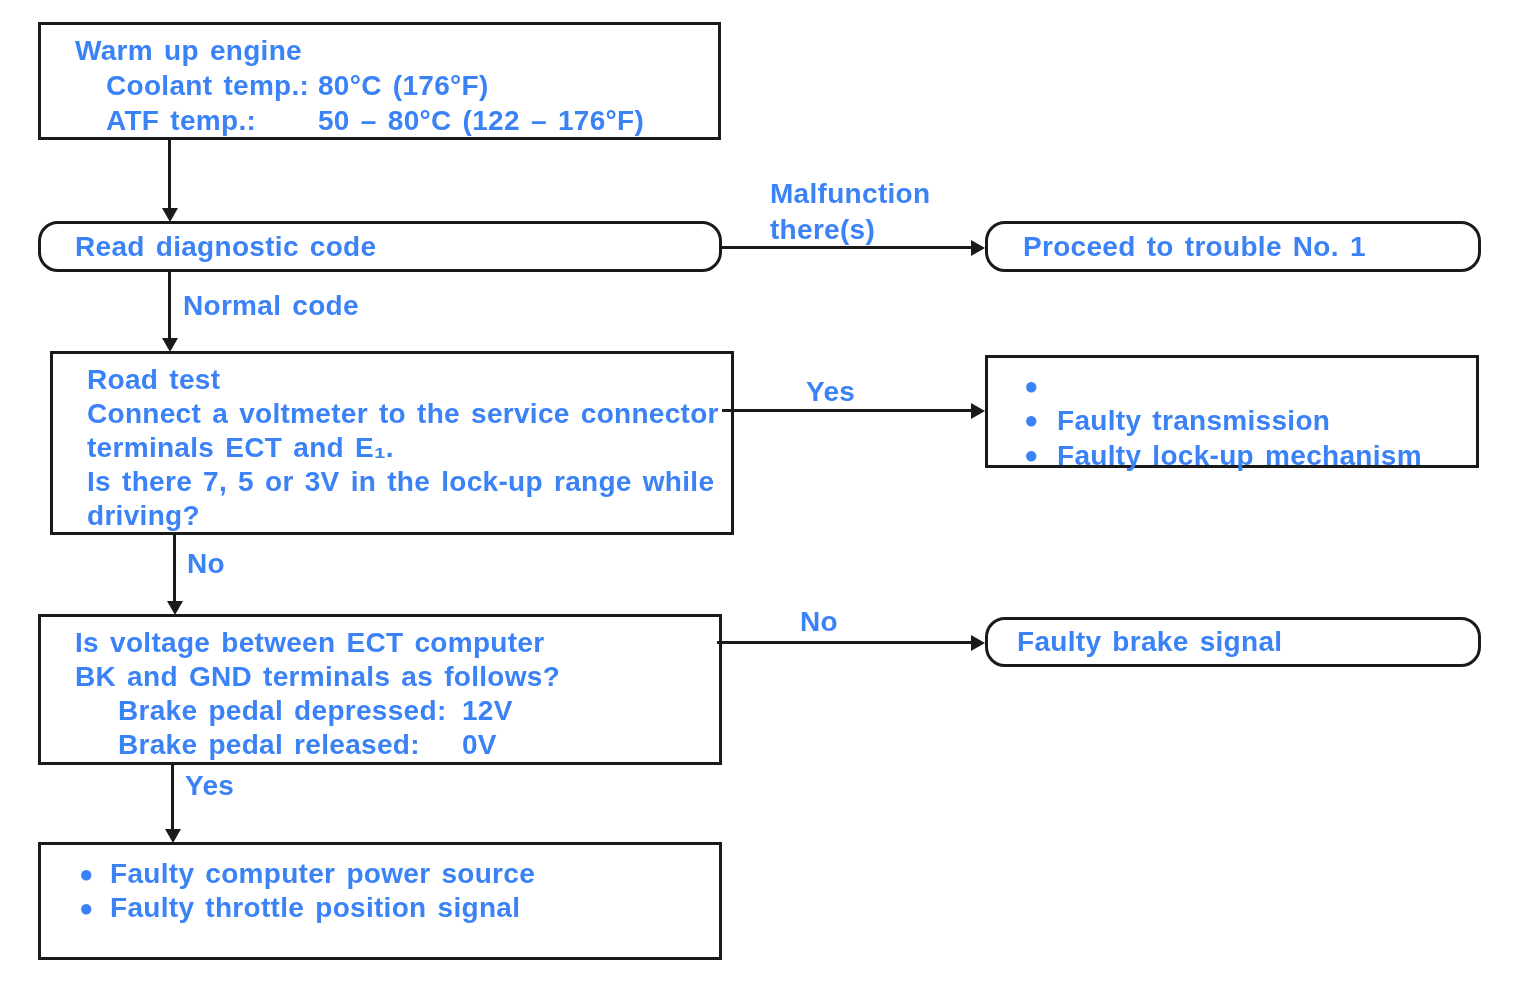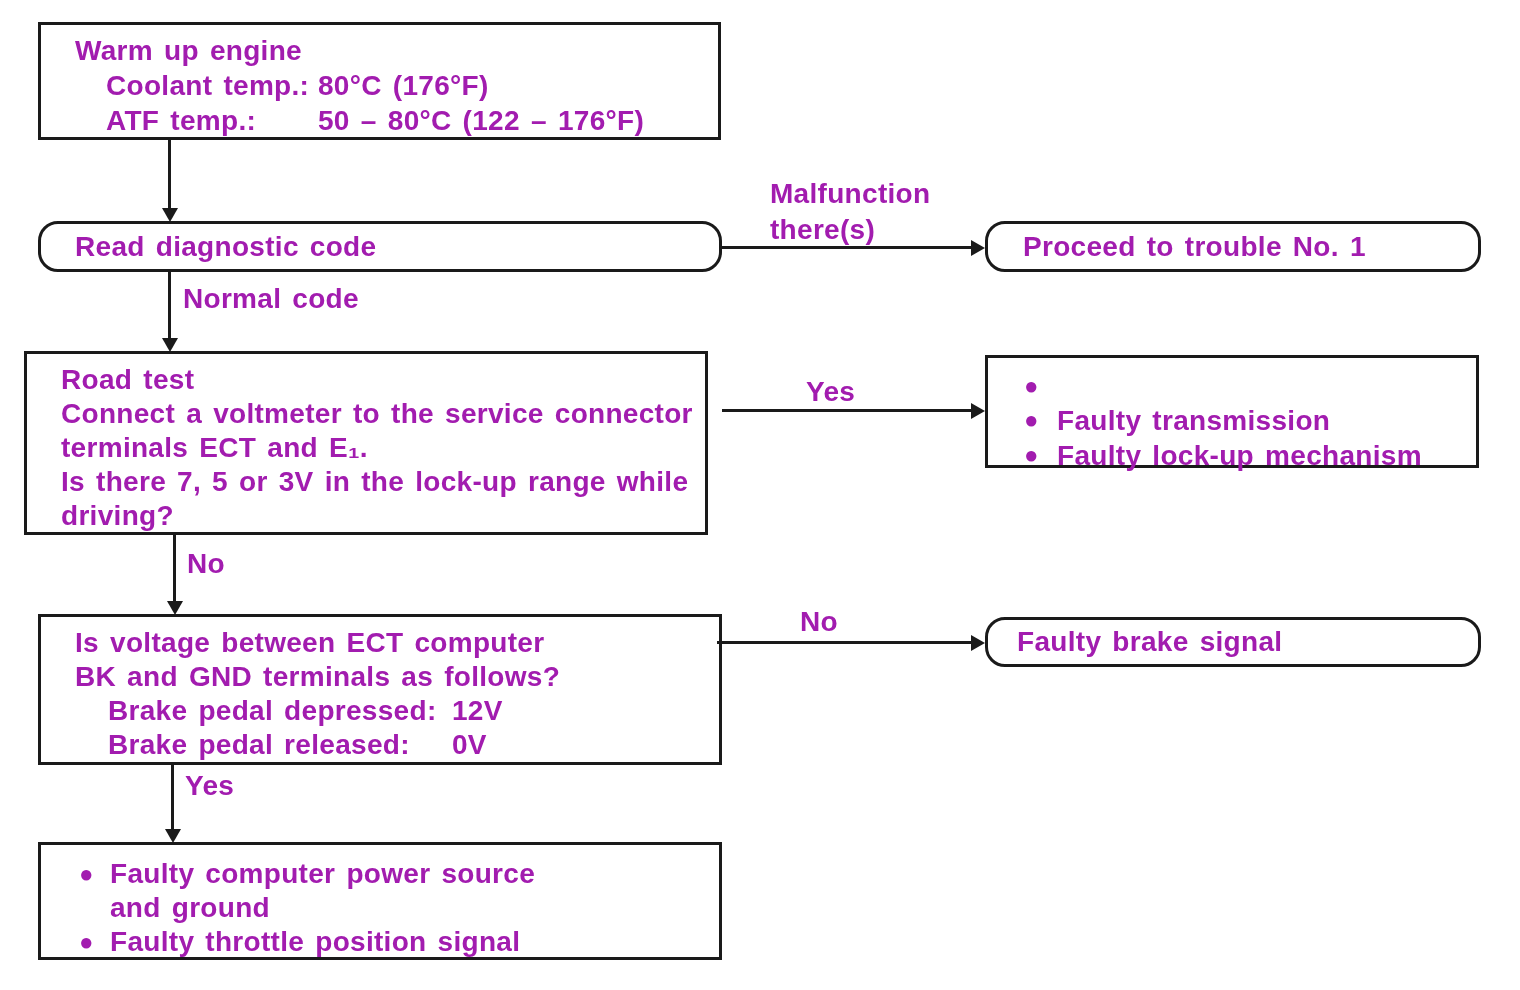--- a/index.html
+++ b/index.html
@@ -3,21 +3,21 @@
 <meta charset="utf-8">
 <style>
   html, body { margin: 0; padding: 0; background: #ffffff; }
   #canvas {
     position: relative;
     width: 1520px;
     height: 990px;
     background: #ffffff;
     font-family: "Liberation Sans", "DejaVu Sans", sans-serif;
     font-weight: bold;
-    color: #a21caf;
+    color: #3b82f6;
     font-size: 28px;
     letter-spacing: 0.3px;
     word-spacing: 3px;
     overflow: hidden;
   }
   .box {
     position: absolute;
     box-sizing: border-box;
     background: #ffffff;
     border: 3px solid #1a1a1a;
@@ -52,27 +52,27 @@
 
   
   #box-warm-up   { left: 38px;  top: 22px;  width: 683px; height: 118px; padding: 8px 10px 0 34px; }
   #box-warm-up .line { line-height: 35px; }
   #box-warm-up .row { margin-left: 31px; line-height: 35px; }
   #box-warm-up .lbl { width: 212px; }
 
   #box-read-code { left: 38px;  top: 221px; width: 684px; height: 51px; padding-left: 34px; }
   #box-proceed   { left: 985px; top: 221px; width: 496px; height: 51px; padding-left: 35px; }
 
-  #box-road-test { left: 24px;  top: 351px; width: 684px; height: 184px; padding: 9px 10px 0 34px; }
+  #box-road-test { left: 50px;  top: 351px; width: 684px; height: 184px; padding: 9px 10px 0 34px; }
 
   #box-solenoid  { left: 985px; top: 355px; width: 494px; height: 113px; padding: 11px 8px 0 36px; }
   #box-solenoid .line { line-height: 35px; }
 
   #box-voltage   { left: 38px;  top: 614px; width: 684px; height: 151px; padding: 9px 10px 0 34px; }
-  #box-voltage .row { margin-left: 33px; line-height: 34px; }
+  #box-voltage .row { margin-left: 43px; line-height: 34px; }
   #box-voltage .lbl { width: 344px; }
 
   #box-brake     { left: 985px; top: 617px; width: 496px; height: 50px; padding-left: 29px; }
 
   #box-final     { left: 38px;  top: 842px; width: 684px; height: 118px; padding: 12px 10px 0 38px; }
 
   
   #v1 { left: 168px; top: 140px; height: 70px; }
   #v1-head { left: 162px; top: 208px; }
   #v2 { left: 168px; top: 272px; height: 68px; }
@@ -84,21 +84,21 @@
 
   #h1 { left: 722px; top: 246px; width: 252px; }
   #h1-head { left: 971px; top: 240px; }
   #h2 { left: 722px; top: 409px; width: 252px; }
   #h2-head { left: 971px; top: 403px; }
   #h3 { left: 717px; top: 641px; width: 257px; }
   #h3-head { left: 971px; top: 635px; }
 
   
   #label-malfunction { left: 770px; top: 176px; }
-  #label-normal-code { left: 183px; top: 281px; }
+  #label-normal-code { left: 183px; top: 288px; }
   #label-yes-road    { left: 806px; top: 374px; }
   #label-no-road     { left: 187px; top: 546px; }
   #label-no-voltage  { left: 800px; top: 604px; }
   #label-yes-voltage { left: 185px; top: 768px; }
 </style>
 </head>
 <body>
 
 <div id="canvas">
 
@@ -185,21 +185,20 @@
 
   <div class="vline" id="v4"></div>
   <div class="head-down" id="v4-head"></div>
   <div class="edge-label" id="label-yes-voltage">Yes</div>
 
   <div class="box" id="box-final">
     <div class="bullet-item">
       <span class="bullet w31">●</span>
       <span>
         <span class="line" style="display:block">Faulty computer power source</span>
-        <span class="line" style="display:block">and ground</span>
       </span>
     </div>
     <div class="bullet-item">
       <span class="bullet w31">●</span>
       <span class="line">Faulty throttle position signal</span>
     </div>
   </div>
 
 </div>
 

